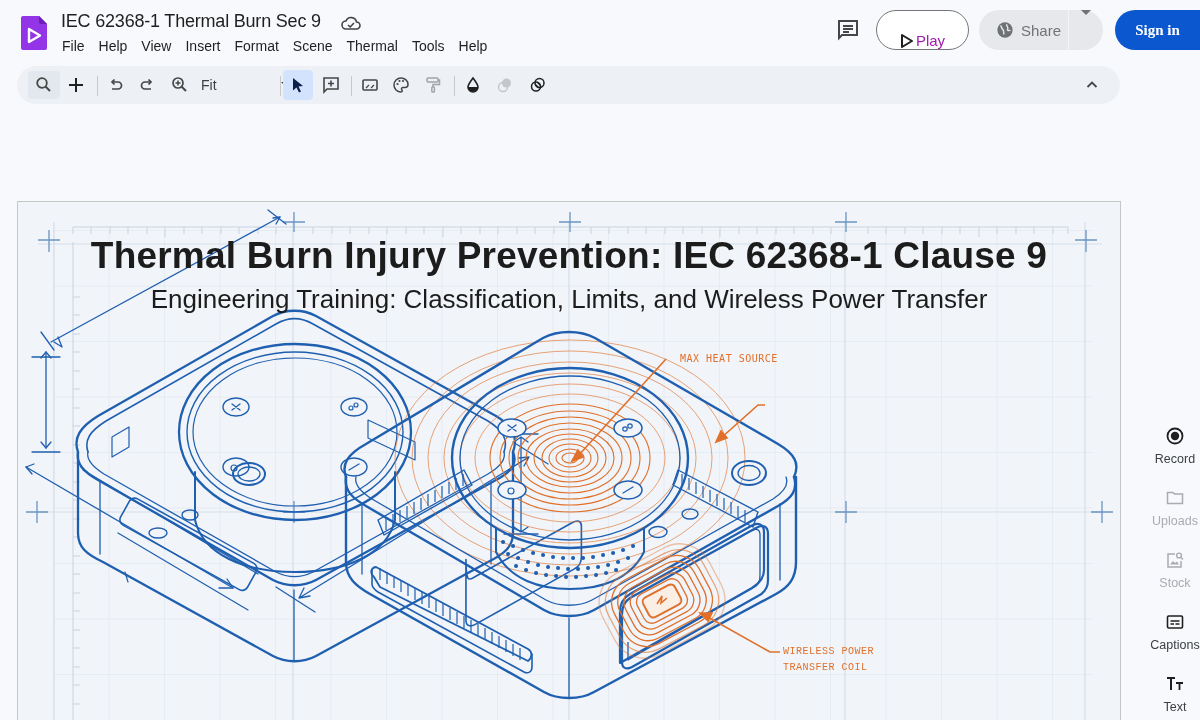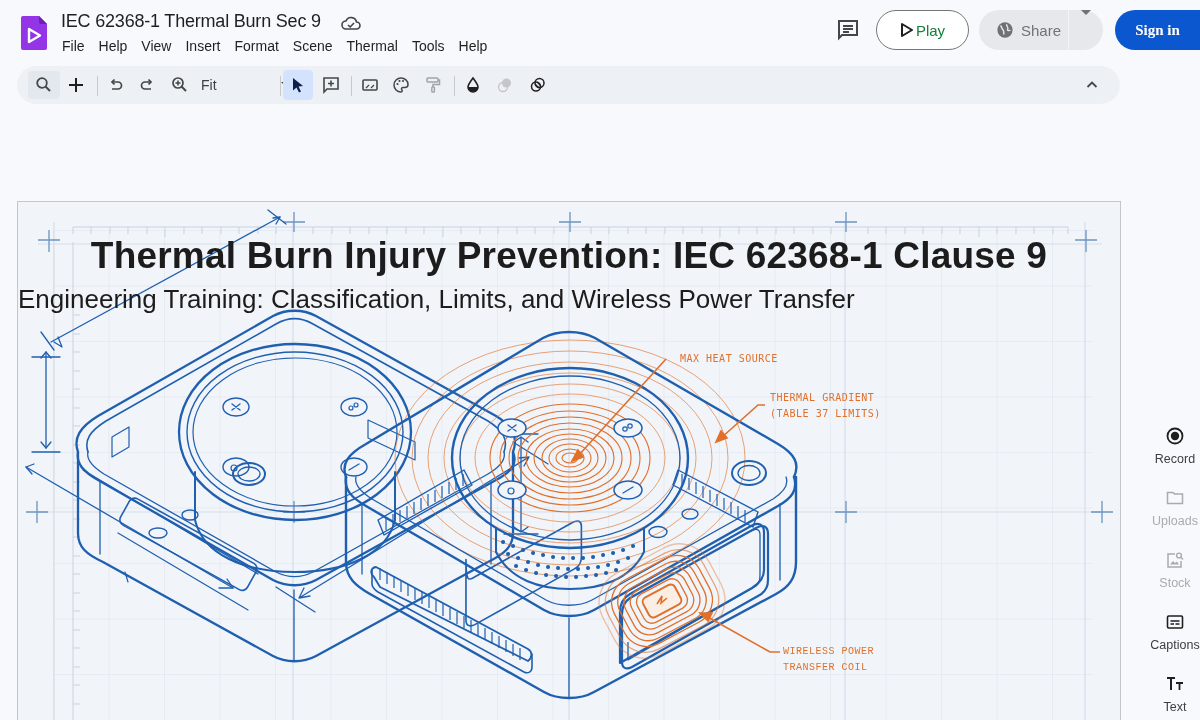--- a/index.html
+++ b/index.html
@@ -7,38 +7,38 @@
   body { background: #f8f9fd; font-family: "Liberation Sans", "DejaVu Sans", sans-serif; color: #1f1f1f; position: relative; }
 
   
   .app-logo { position: absolute; left: 21px; top: 16px; width: 26px; height: 34px; }
   .doc-title { position: absolute; left: 61px; top: 11px; font-size: 18px; color: #1f1f1f; letter-spacing: -0.2px; }
   .cloud-icon { position: absolute; left: 340px; top: 14px; width: 22px; height: 18px; }
   .menubar { position: absolute; left: 55px; top: 36px; display: flex; font-size: 14px; color: #1f1f1f; }
   .menubar span { padding: 2px 7px; cursor: pointer; }
 
   .comment-btn { position: absolute; left: 836px; top: 18px; width: 24px; height: 24px; }
-  .play-btn { position: absolute; left: 876px; top: 10px; width: 93px; height: 40px; border: 1px solid #747775; border-radius: 20px; background: #fff; display: flex; align-items: center; justify-content: center; gap: 2px; font-size: 15px; color: #15803d; }
+  .play-btn { position: absolute; left: 876px; top: 10px; width: 93px; height: 40px; border: 1px solid #747775; border-radius: 20px; background: #fff; display: flex; align-items: flex-end; justify-content: center; gap: 2px; font-size: 15px; color: #a21caf; }
   .share-btn { position: absolute; left: 979px; top: 10px; width: 124px; height: 40px; border-radius: 20px; background: #e7e8eb; display: flex; align-items: flex-start; font-size: 15px; color: #737373; }
   .share-main { display: flex; align-items: center; gap: 7px; padding-left: 17px; width: 90px; height: 100%; border-right: 1px solid #f3f4f6; }
   .share-drop { flex: 1; display: flex; align-items: center; justify-content: center; }
   .signin-btn { position: absolute; left: 1115px; top: 10px; width: 85px; height: 40px; border-radius: 20px 0 0 20px; background: #0b57d0; color: #fff; font-size: 15px; display: flex; align-items: center; justify-content: center; padding-left: 0; font-weight: bold; font-family: Liberation Serif, serif; }
 
   
   .toolbar { position: absolute; left: 17px; top: 66px; width: 1103px; height: 38px; background: #edf1f6; border-radius: 19px; }
   .tb { position: absolute; top: 5px; width: 28px; height: 28px; display: flex; align-items: center; justify-content: center; border-radius: 4px; }
   .tb svg { width: 18px; height: 18px; }
   .tb-sep { position: absolute; top: 10px; width: 1px; height: 20px; background: #c7c9cc; }
   .zoom-sel { position: absolute; left: 184px; top: 8px; width: 90px; height: 22px; font-size: 14px; color: #3c4043; display: flex; align-items: center; justify-content: space-between; }
   .tb.active { background: #d3e3fd; width: 30px; height: 30px; top: 4px; }
 
   
   .canvas { position: absolute; left: 17px; top: 201px; width: 1104px; height: 530px; border: 1px solid #c6c6c6; background: #f1f4f8; overflow: hidden; }
   .slide-title { position: absolute; left: 0; width: 100%; top: 33px; text-align: center; font-size: 37px; font-weight: bold; color: #1c1c1c; letter-spacing: 0.2px; font-family: "Liberation Sans", "DejaVu Sans", sans-serif; }
-  .slide-sub { position: absolute; left: 0; width: 100%; top: 82px; font-size: 26px; color: #1c1c1c; font-family: "Liberation Sans", "DejaVu Sans", sans-serif; }
+  .slide-sub { position: absolute; left: 0; width: 100%; top: 82px; text-align: center; font-size: 26px; color: #1c1c1c; font-family: "Liberation Sans", "DejaVu Sans", sans-serif; }
   .callout { position: absolute; font-family: "DejaVu Sans Mono", "Liberation Mono", monospace; font-size: 10px; color: #e0702a; line-height: 16px; letter-spacing: 0.5px; }
   .drawing { position: absolute; left: 0; top: 0; }
 
   
   .sidepanel { position: absolute; left: 1140px; top: 420px; width: 60px; }
   .side-item { position: absolute; left: 0; width: 72px; display: flex; flex-direction: column; align-items: center; font-size: 12.5px; color: #3c4043; }
   .side-item .ic { width: 20px; height: 20px; margin-bottom: 6px; }
   .side-item.disabled { color: #a8abb0; }
 </style>
 </head>
@@ -477,24 +477,20 @@
       <path d="M682 411 L694 411 L690 419Z" fill="#e0702a"></path>
     </g>
   </svg>
 
   <div class="slide-title">Thermal Burn Injury Prevention: IEC 62368-1 Clause 9</div>
   <div class="slide-sub">Engineering Training: Classification, Limits, and Wireless Power Transfer</div>
 
   <div class="callout" style="left:662px; top:149px;">
     <div>MAX HEAT SOURCE</div>
   </div>
-  <div class="callout" style="left:752px; top:188px;">
-    <div>THERMAL GRADIENT</div>
-    <div>(TABLE 37 LIMITS)</div>
-  </div>
   <div class="callout" style="left:765px; top:442px;font-family:Liberation Mono, monospace;">
     <div>WIRELESS POWER</div>
     <div>TRANSFER COIL</div>
   </div>
 </div>
 
 <div class="sidepanel">
   <div class="side-item" style="top:6px; left:-1px;">
     <svg class="ic" viewBox="0 0 20 20">
         <circle cx="10" cy="10" r="7.5" fill="none" stroke="#1f1f1f" stroke-width="1.8"></circle>

